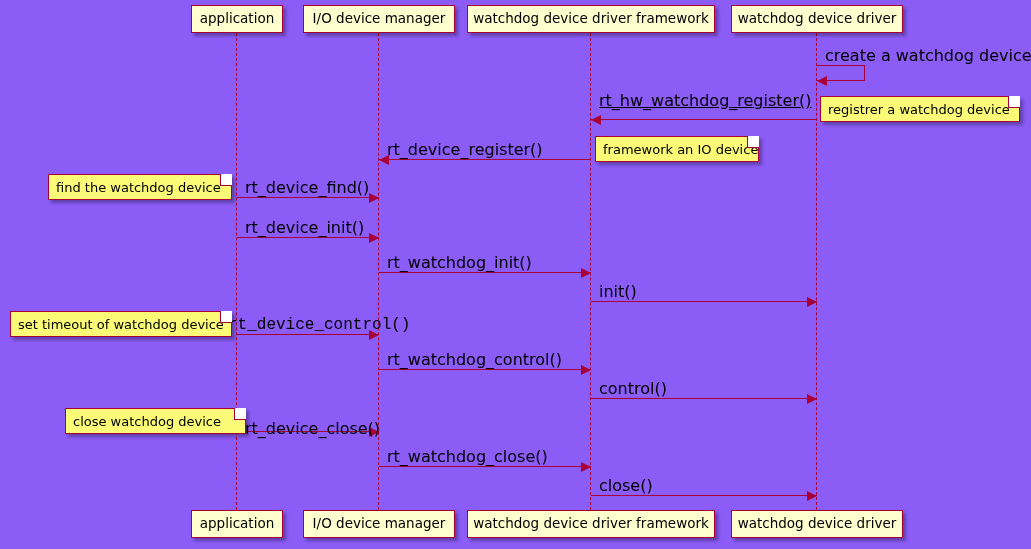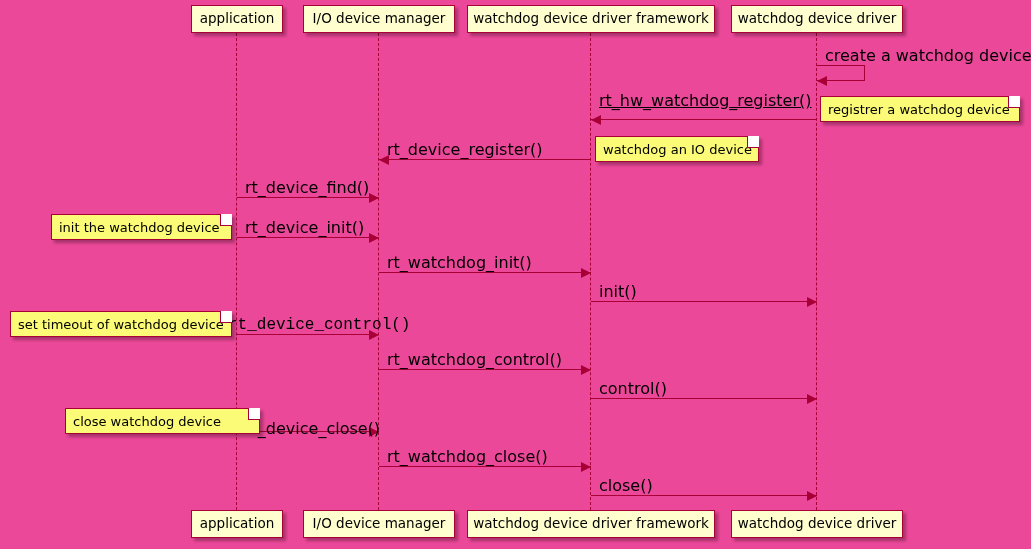--- a/index.html
+++ b/index.html
@@ -7,21 +7,21 @@
     padding: 0;
     background: #FFFFFF;
   }
   body {
     font-family: "DejaVu Sans", sans-serif;
   }
   #diagram {
     position: relative;
     width: 1031px;
     height: 549px;
-    background: #ec4899;
+    background: #8b5cf6;
     overflow: hidden;
   }
 
   
   .participant {
     position: absolute;
     box-sizing: border-box;
     background: #FEFECE;
     border: 1.5px solid #A80036;
     color: #000000;
@@ -177,28 +177,28 @@
     <div class="arrowhead right" style="top: 462px; left: 581px;"></div>
     <div class="msg-label" style="left: 387px; top: 449px;">rt_watchdog_close()</div>
     <div class="msg" style="left: 591px; top: 495px; width: 226px;"></div>
     <div class="arrowhead right" style="top: 491px; left: 807px;"></div>
     <div class="msg-label" style="left: 599px; top: 478px;">close()</div>
     <div class="note" style="left: 820px; top: 96px; width: 200px;">
       <span>registrer a watchdog device</span>
       <div class="fold"></div>
     </div>
     <div class="note" style="left: 595px; top: 136px; width: 164px;">
-      <span>watchdog an IO device</span>
-      <div class="fold"></div>
-    </div>
-    <div class="note" style="left: 51px; top: 214px; width: 181px;">
-      <span>init the watchdog device</span>
+      <span>framework an IO device</span>
+      <div class="fold"></div>
+    </div>
+    <div class="note" style="left: 48px; top: 174px; width: 184px;">
+      <span>find the watchdog device</span>
       <div class="fold"></div>
     </div>
     <div class="note" style="left: 10px; top: 311px; width: 222px;">
       <span>set timeout of watchdog device</span>
       <div class="fold"></div>
     </div>
-    <div class="note" style="left: 65px; top: 408px; width: 195px;">
+    <div class="note" style="left: 65px; top: 408px; width: 181px;">
       <span>close watchdog device</span>
       <div class="fold"></div>
     </div>
   </div>
 
 </body></html>

